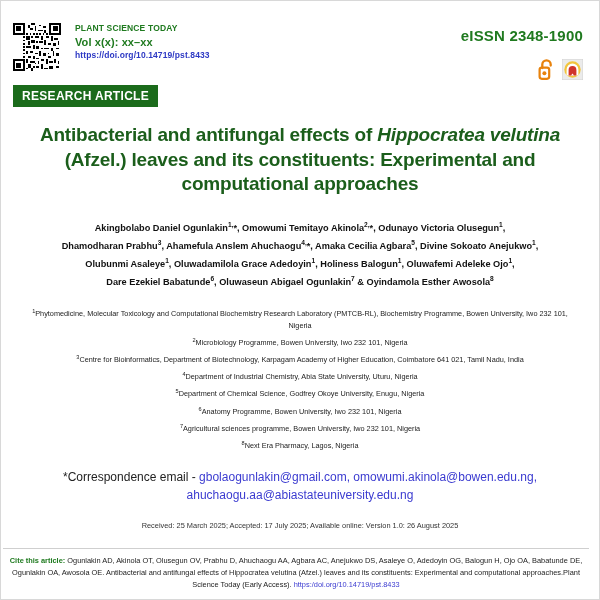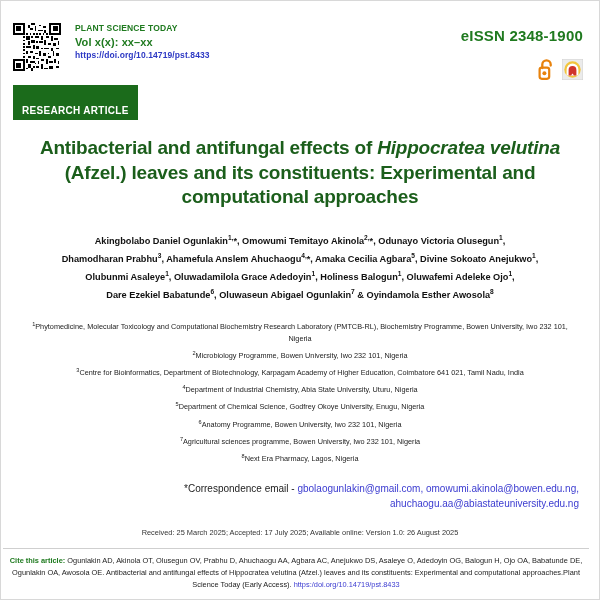--- a/index.html
+++ b/index.html
@@ -78,24 +78,24 @@
     align-items: center;
     gap: 7px;
   }
   .oa-icon { display:block; }
   .cc-icon { display:block; }
 
   
   .article-tag {
     display: inline-block;
     margin: 14px 0 0 12px;
-    padding: 20px 9px 4px 9px;
+    padding: 4px 9px 4px 9px;
     background: #1b6b1b;
     color: #ffffff;
-    font-size: 10px;
+    font-size: 12px;
     font-weight: bold;
     letter-spacing: 0.3px;
   }
 
   
   .title {
     margin: 16px 30px 0 30px;
     text-align: center;
     font-size: 19px;
     font-weight: bold;
@@ -123,22 +123,22 @@
     font-size: 7.3px;
     line-height: 1.62;
     color: #222222;
   }
   .affiliations .aff { margin-bottom: 4px; }
   .affiliations sup { font-size: 5.6px; vertical-align: super; }
 
   
   .correspondence {
     margin: 16px 20px 0 20px;
-    text-align: right;
-    font-size: 10px;
+    text-align: center;
+    font-size: 12px;
     color: #222222;
     line-height: 1.5;
   }
   .correspondence .mail { color: #3b3bd0; }
 
   
   .dates {
     margin: 17px 20px 6px 20px;
     text-align: center;
     font-size: 7.4px;

